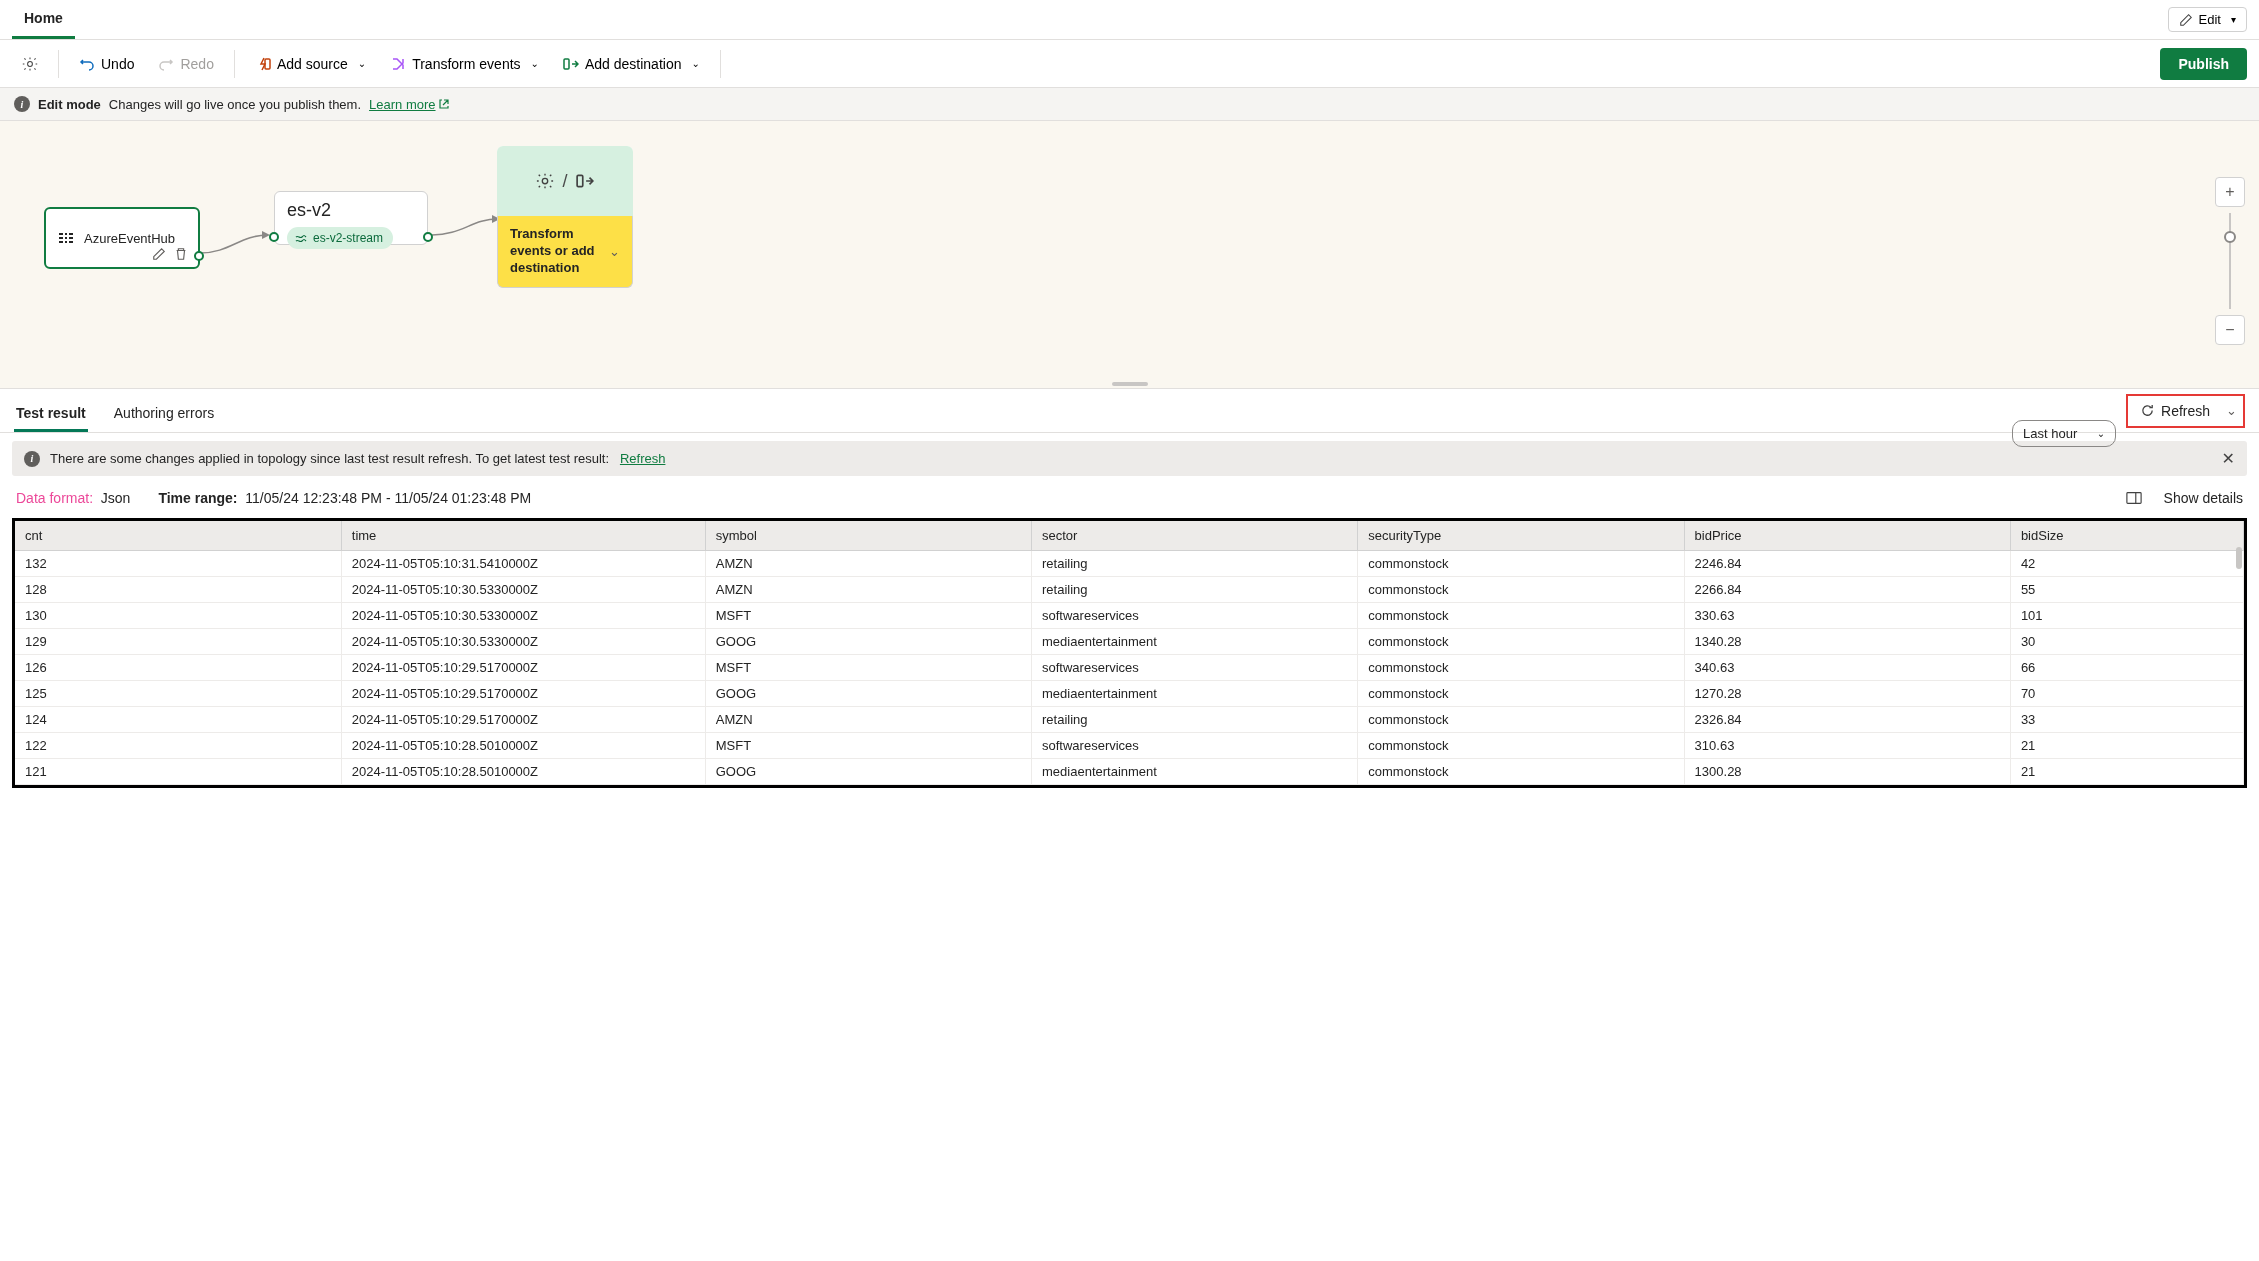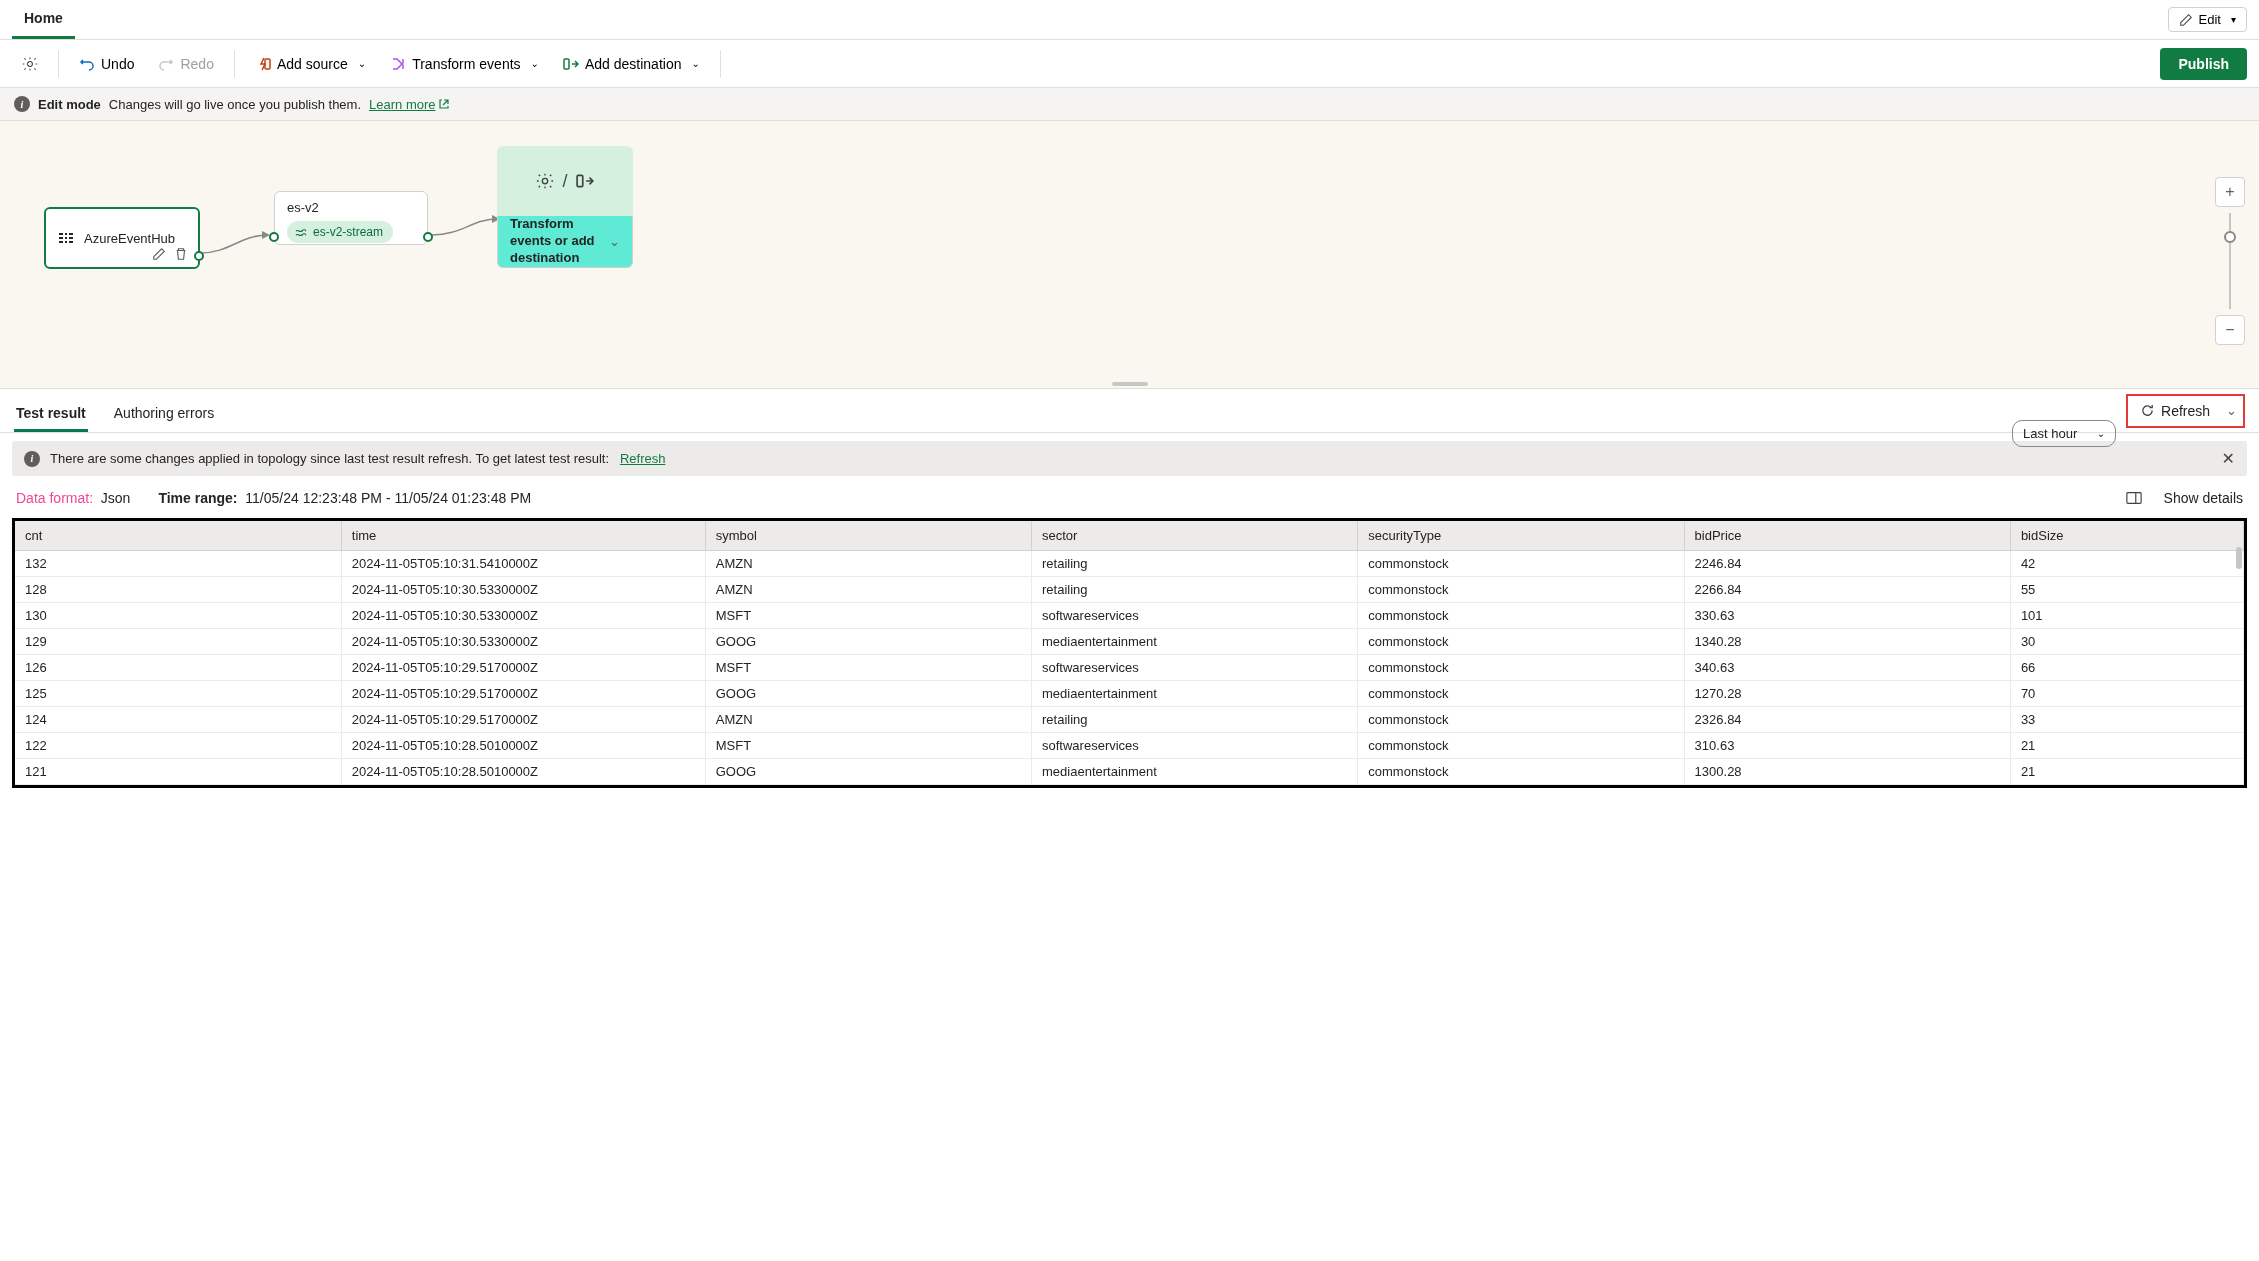--- a/index.html
+++ b/index.html
@@ -30,21 +30,21 @@
   
   
   .canvas { position: relative; height: 268px; background: #faf7f0; border-bottom: 1px solid #e1dfdd; }
   .node { position: absolute; background: #fff; border: 1px solid #d1d1d1; border-radius: 6px; }
   .node-source { left: 44px; top: 86px; width: 156px; height: 62px; border: 2px solid #107c41; padding: 16px 12px; display: flex; align-items: center; gap: 8px; }
   .node-source .edit-icons { position: absolute; bottom: 6px; right: 10px; display: flex; gap: 8px; color: #605e5c; }
   .node-stream { left: 274px; top: 70px; width: 154px; height: 54px; padding: 8px 12px; }
   .node-stream .pill { margin-top: 6px; display: inline-flex; align-items: flex-end; gap: 6px; background: #d6f0e0; color: #0b6a3c; padding: 4px 10px 4px 8px; border-radius: 12px; font-size: 12px; }
   .node-dest { left: 497px; top: 25px; width: 136px; border: none; }
   .dest-icons { background: #d6f0e0; border-radius: 6px 6px 0 0; height: 70px; display: flex; align-items: center; justify-content: center; gap: 8px; color: #4a4a4a; font-size: 18px; }
-  .dest-body { background: #5eead4; border: 1px solid #d1d1d1; border-top: none; border-radius: 0 0 6px 6px; padding: 0 12px; display: flex; align-items: center; justify-content: space-between; gap: 8px; }
+  .dest-body { background: #fde047; border: 1px solid #d1d1d1; border-top: none; border-radius: 0 0 6px 6px; padding: 10px 12px; display: flex; align-items: center; justify-content: space-between; gap: 8px; }
   .dest-body .txt { font-weight: 600; font-size: 13px; line-height: 1.3; }
   
   .port { position: absolute; width: 10px; height: 10px; border: 2px solid #107c41; border-radius: 50%; background: #fff; }
   
   .edge { position: absolute; pointer-events: none; }
   
   .zoom-ctrl { position: absolute; right: 14px; top: 56px; display: flex; flex-direction: column; align-items: center; }
   .zoom-btn { width: 30px; height: 30px; background: #fff; border: 1px solid #d1d1d1; border-radius: 4px; display: flex; align-items: center; justify-content: center; font-size: 16px; cursor: pointer; color: #605e5c; }
   .zoom-track { width: 2px; height: 96px; background: #c8c6c4; margin: 6px 0; position: relative; }
   .zoom-thumb { position: absolute; top: 18px; left: -5px; width: 12px; height: 12px; border: 2px solid #8a8886; border-radius: 50%; background: #fff; }
@@ -214,21 +214,21 @@
           <svg width="14" height="14" viewBox="0 0 16 16" stroke="#605e5c" stroke-width="1.3" fill="none">
             <path d="M3 4h10M5 4V2h6v2M4 4l1 10h6l1-10"></path>
           </svg>
         </span>
     </div>
     <span class="port" style="right:-6px;top:42px"></span>
   </div>
 
   <div class="node node-stream">
     <span class="port" style="left:-6px;top:40px"></span>
-    <div style="font-size:13px">es-v2</div>
+    <div style="font-size:18px">es-v2</div>
     <div class="pill">
       <svg width="12" height="12" viewBox="0 0 12 12" fill="none" stroke="#0b6a3c" stroke-width="1.2">
           <path d="M1 4c2-2 4 2 6 0s2-2 4 0M1 8c2-2 4 2 6 0s2-2 4 0"></path>
         </svg>
       <span>es-v2-stream</span>
     </div>
     <span class="port" style="right:-6px;top:40px"></span>
   </div>
 
   <div class="node node-dest">

